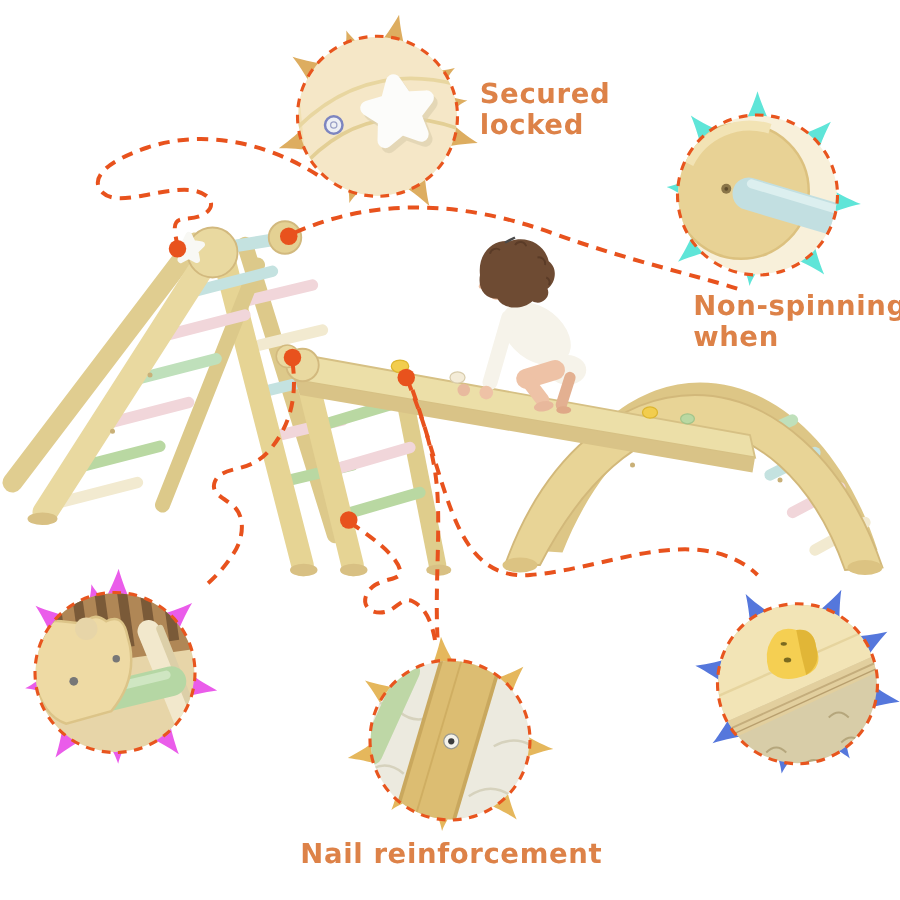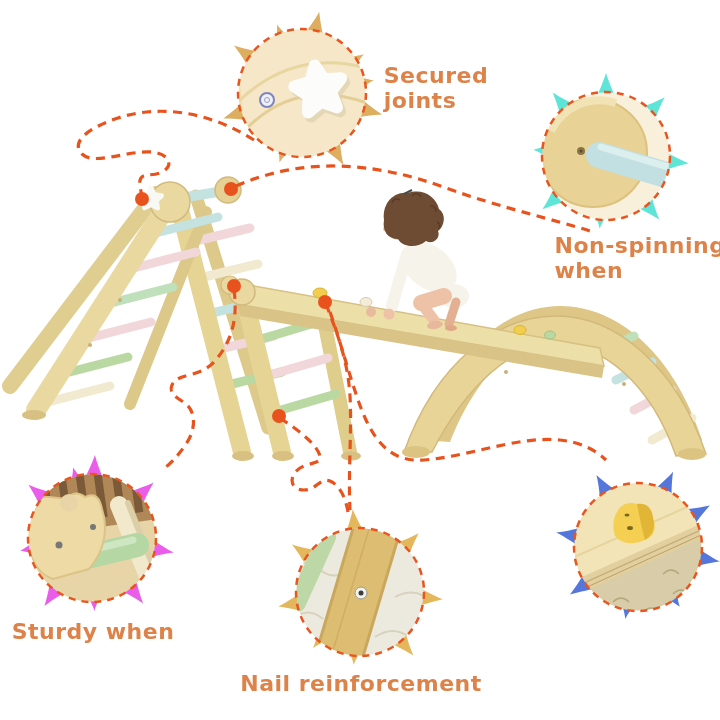--- a/index.html
+++ b/index.html
@@ -281,28 +281,27 @@
         <path d="M84 42 Q98 40 100 56 Q104 70 92 78 L88 62 Z" fill="#ddb132" opacity="0.85"></path>
         <ellipse cx="74" cy="53" rx="2.5" ry="1.5" fill="#7a6a20"></ellipse>
         <ellipse cx="77" cy="66" rx="3" ry="2" fill="#7a6a20"></ellipse>
       </g>
       <circle cx="85" cy="85" r="64" fill="none" stroke="#e8551e" stroke-width="2.5" stroke-dasharray="7 6"></circle>
     </svg>
   </div>
 
   <div class="lbl" style="left:436px;top:64px">
     <div>Secured</div>
-    <div>joints</div>
+    <div>locked</div>
   </div>
   <div class="lbl" style="left:640px;top:234px">
     <div>Non-spinning</div>
     <div>when</div>
   </div>
   <div class="lbl" style="left:93px;top:620px">
-    <div>Sturdy when</div>
   </div>
   <div class="lbl" style="left:361px;top:672px">
     <div>Nail reinforcement</div>
 
   </div>
   <div class="lbl" style="left:638px;top:632px">
   </div>
 
 </div>
 

